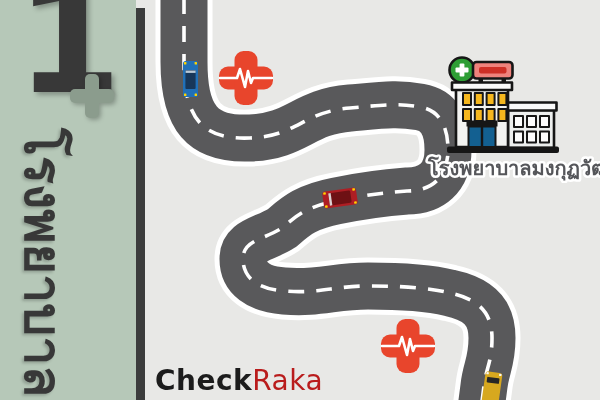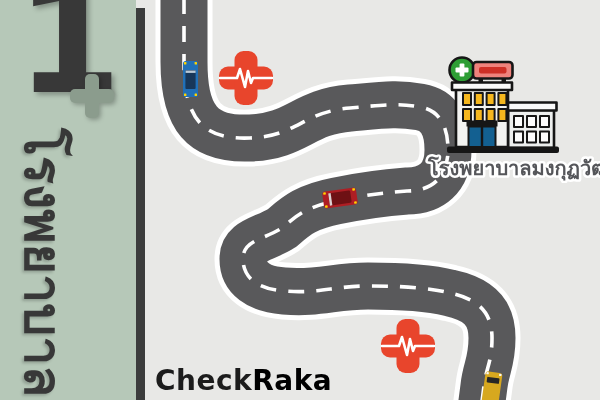--- a/index.html
+++ b/index.html
@@ -37,21 +37,21 @@
   
   .scene{
     position:absolute;left:0;top:0;width:600px;height:400px;z-index:1;
   }
   
   .logo{
     position:absolute;left:155px;top:364px;z-index:6;
     font-size:28px;color:#1c1c1c;letter-spacing:.5px;
   }
   .logo .bold{font-weight:800;}
-  .logo .light{font-weight:700;color:#000000;}
+  .logo .light{font-weight:400;color:#b91c1c;}
 </style>
 </head>
 <body>
 
 <div class="sidebar"></div>
 <div class="divider-bar"></div>
 <div class="step-number">1</div>
 <div class="plus-wrap">
   <svg width="44" height="44" viewBox="0 0 44 44">
     <rect x="0" y="15" width="44" height="14" rx="5" fill="#8b9c8d"></rect>

